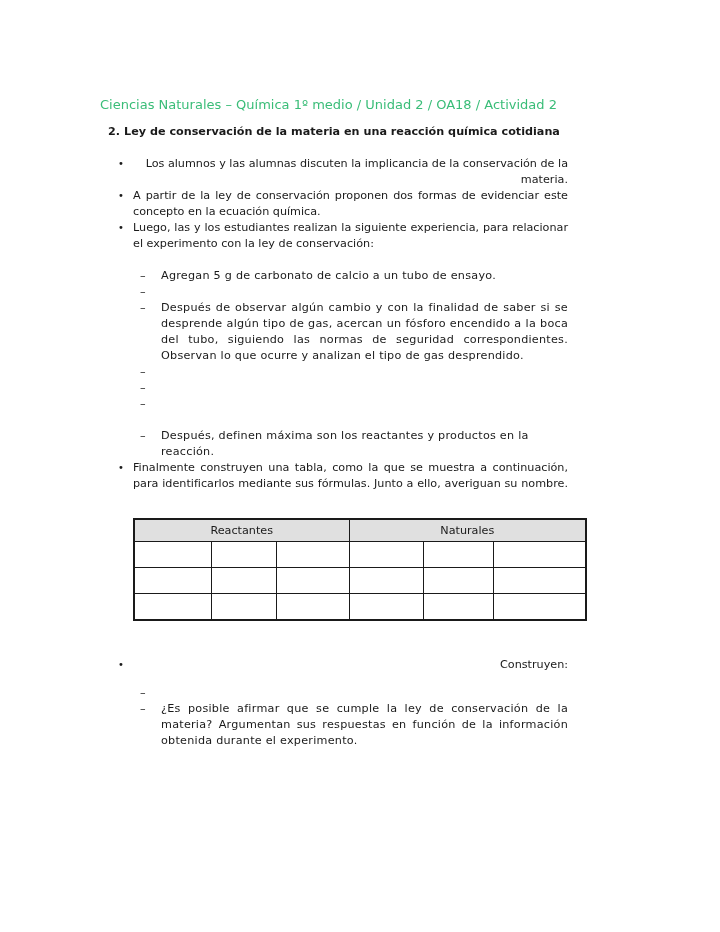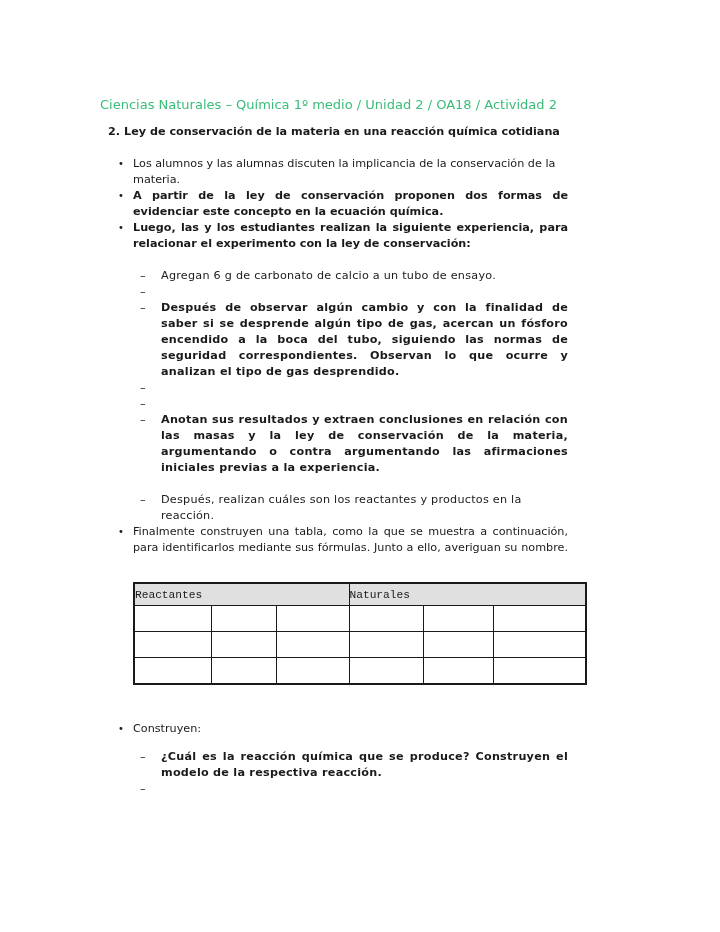--- a/index.html
+++ b/index.html
@@ -30,44 +30,44 @@
     display:flex;
     margin:10px 0 0 8px;
     font-weight:bold;
   }
   .h-num{flex:none;width:16px;}
   .h-text{flex:1;}
 
   .blist{margin-top:16px;}
   .b-item{display:flex;}
   .b-marker{flex:none;width:15px;margin-left:18px;font-size:10px;}
-  .b-text{flex:1;}
+  .b-text{flex:1;text-align:right;}
 
   .slist{margin-top:16px;}
   .s-item{display:flex;}
   .s-marker{flex:none;width:21px;margin-left:40px;}
   .s-text{flex:1;letter-spacing:0.25px;}
 
   .gap-before{margin-top:16px;}
-  .just{text-align:justify;font-weight:bold;}
+  .just{text-align:justify;}
   .just-last{text-align:justify;text-align-last:justify;}
 
   table.rtable{
     border-collapse:collapse;
     table-layout:fixed;
     margin:26px 0 0 33px;
     width:452px;
     border:2px solid var(--table-border);
   }
   table.rtable td{
     border:1px solid var(--table-border);
+    text-align:center;
     vertical-align:middle;
     padding:0;
     overflow:hidden;
-    font-family:Liberation Mono, monospace;
   }
   tr.gr td{
     height:21px;
     background:var(--table-header-fill);
   }
   td.gdiv{border-right-width:2px;}
   tr.hr2 td{height:24px;padding-bottom:5px;border-bottom-width:2px;}
   tr.dr td{height:25px;}
   td.c3{border-left-width:2px;border-right-width:2px;}
 
@@ -97,42 +97,41 @@
     </div>
     <div class="b-item">
       <span class="b-marker">•</span>
       <span class="b-text just">Luego, las y los estudiantes realizan la siguiente experiencia, para relacionar el experimento con la ley de conservación:</span>
     </div>
   </div>
 
   <div class="slist">
     <div class="s-item">
       <span class="s-marker">–</span>
-      <span class="s-text">Agregan 6 g de carbonato de calcio a un tubo de ensayo.</span>
+      <span class="s-text">Agregan 5 g de carbonato de calcio a un tubo de ensayo.</span>
     </div>
     <div class="s-item">
       <span class="s-marker">–</span>
     </div>
     <div class="s-item">
       <span class="s-marker">–</span>
       <span class="s-text just">Después de observar algún cambio y con la finalidad de saber si se desprende algún tipo de gas, acercan un fósforo encendido a la boca del tubo, siguiendo las normas de seguridad correspondientes. Observan lo que ocurre y analizan el tipo de gas desprendido.</span>
     </div>
     <div class="s-item">
       <span class="s-marker">–</span>
     </div>
     <div class="s-item">
       <span class="s-marker">–</span>
     </div>
     <div class="s-item">
       <span class="s-marker">–</span>
-      <span class="s-text just">Anotan sus resultados y extraen conclusiones en relación con las masas y la ley de conservación de la materia, argumentando o contra argumentando las afirmaciones iniciales previas a la experiencia.</span>
     </div>
     <div class="s-item gap-before">
       <span class="s-marker">–</span>
-      <span class="s-text">Después, realizan cuáles son los reactantes y productos en la reacción.</span>
+      <span class="s-text">Después, definen máxima son los reactantes y productos en la reacción.</span>
     </div>
   </div>
 
   <div class="b-item">
     <span class="b-marker">•</span>
     <span class="b-text just-last">Finalmente construyen una tabla, como la que se muestra a continuación, para identificarlos mediante sus fórmulas. Junto a ello, averiguan su nombre.</span>
   </div>
 
   <table class="rtable">
     <colgroup>
@@ -176,20 +175,20 @@
     </table>
 
   <div class="b-item respond-label">
     <span class="b-marker">•</span>
     <span class="b-text">Construyen:</span>
   </div>
 
   <div class="slist qlist">
     <div class="s-item">
       <span class="s-marker">–</span>
-      <span class="s-text just">¿Cuál es la reacción química que se produce? Construyen el modelo de la respectiva reacción.</span>
     </div>
     <div class="s-item">
       <span class="s-marker">–</span>
+      <span class="s-text just">¿Es posible afirmar que se cumple la ley de conservación de la materia? Argumentan sus respuestas en función de la información obtenida durante el experimento.</span>
     </div>
   </div>
 
 </div>
 
 </body></html>

